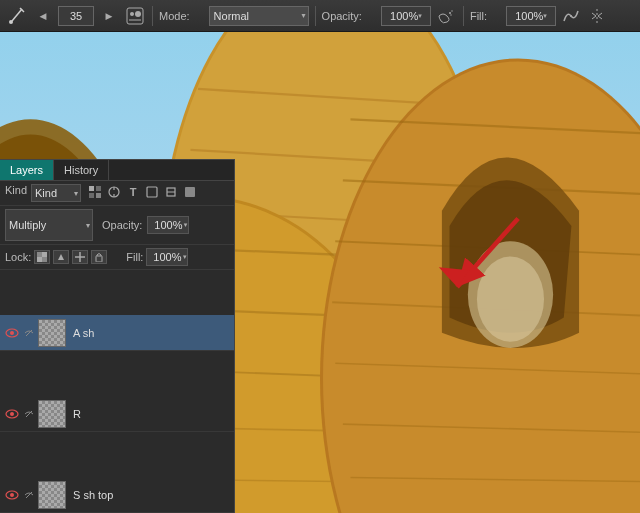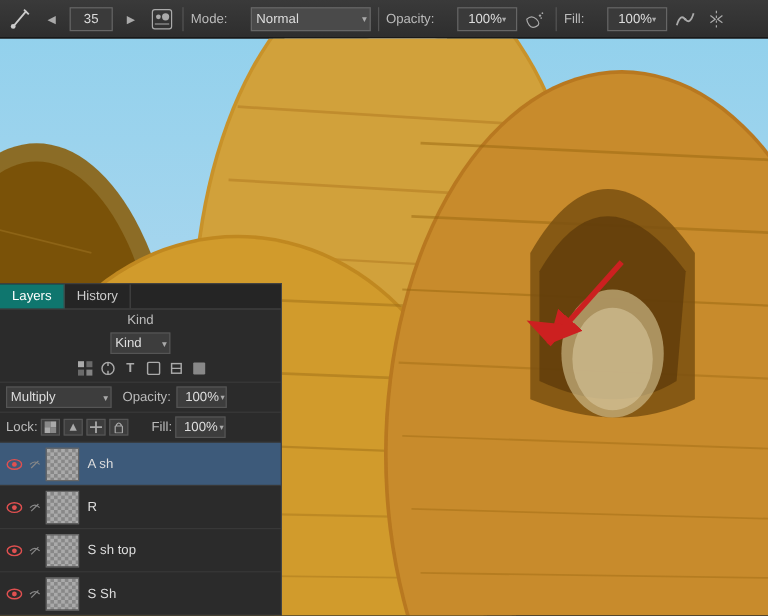--- a/index.html
+++ b/index.html
@@ -126,25 +126,23 @@
       border-right: 1px solid #444;
     }
     .panel-tab.active {
       background: #0f766e;
       color: #fff;
     }
 
     
     #kind-row {
       display: flex;
-      align-items: center;
       padding: 3px 5px;
       gap: 4px;
       border-bottom: 1px solid #3a3a3a;
-      flex-direction: column;
     }
     .kind-label {
       color: #bbb;
       font-size: 11px;
     }
     .kind-select {
       background: #3d3d3d;
       border: 1px solid #555;
       color: #ddd;
       font-size: 11px;
@@ -174,21 +172,21 @@
       align-items: center;
       padding: 3px 5px;
       gap: 5px;
       border-bottom: 1px solid #3a3a3a;
     }
     .blend-select {
       background: #3d3d3d;
       border: 1px solid #555;
       color: #ddd;
       font-size: 11px;
-      height: 18px;
+      height: 32px;
       padding: 0 3px;
       flex: 0 0 88px;
     }
     .opacity-label {
       color: #bbb;
       font-size: 11px;
       margin-left: 4px;
     }
     .opacity-input {
       background: #3d3d3d;
@@ -246,20 +244,21 @@
 
     
     .layer-row {
       display: flex;
       align-items: center;
       height: 36px;
       padding: 0 4px;
       border-bottom: 1px solid #383838;
       cursor: pointer;
       gap: 3px;
+      margin-top: 45px;
     }
     .layer-row.selected {
       background: #3d5a7a;
     }
 
     .layer-eye {
       width: 16px;
       height: 16px;
       display: flex;
       align-items: center;
@@ -671,32 +670,16 @@
         <div class="layer-link">
           <svg width="10" height="10" viewBox="0 0 10 10">
               <path d="M2 8 L8 2" stroke="#888" stroke-width="1"></path>
               <path d="M1 5 Q5 1 9 5" stroke="#888" stroke-width="1" fill="none"></path>
             </svg>
         </div>
         <div class="layer-thumb"></div>
         <span class="layer-name">S sh top</span>
       </div>
 
-      <div class="layer-row">
-        <div class="layer-eye" style="color:#e05050;">
-          <svg width="14" height="10" viewBox="0 0 14 10">
-              <ellipse cx="7" cy="5" rx="6" ry="4" stroke="#e05050" stroke-width="1.2" fill="none"></ellipse>
-              <circle cx="7" cy="5" r="2" fill="#e05050"></circle>
-            </svg>
-        </div>
-        <div class="layer-link">
-          <svg width="10" height="10" viewBox="0 0 10 10">
-              <path d="M2 8 L8 2" stroke="#888" stroke-width="1"></path>
-              <path d="M1 5 Q5 1 9 5" stroke="#888" stroke-width="1" fill="none"></path>
-            </svg>
-        </div>
-        <div class="layer-thumb"></div>
-        <span class="layer-name">S Sh</span>
-      </div>
     </div>
   </div>
 
 </div>
 
 </body></html>

